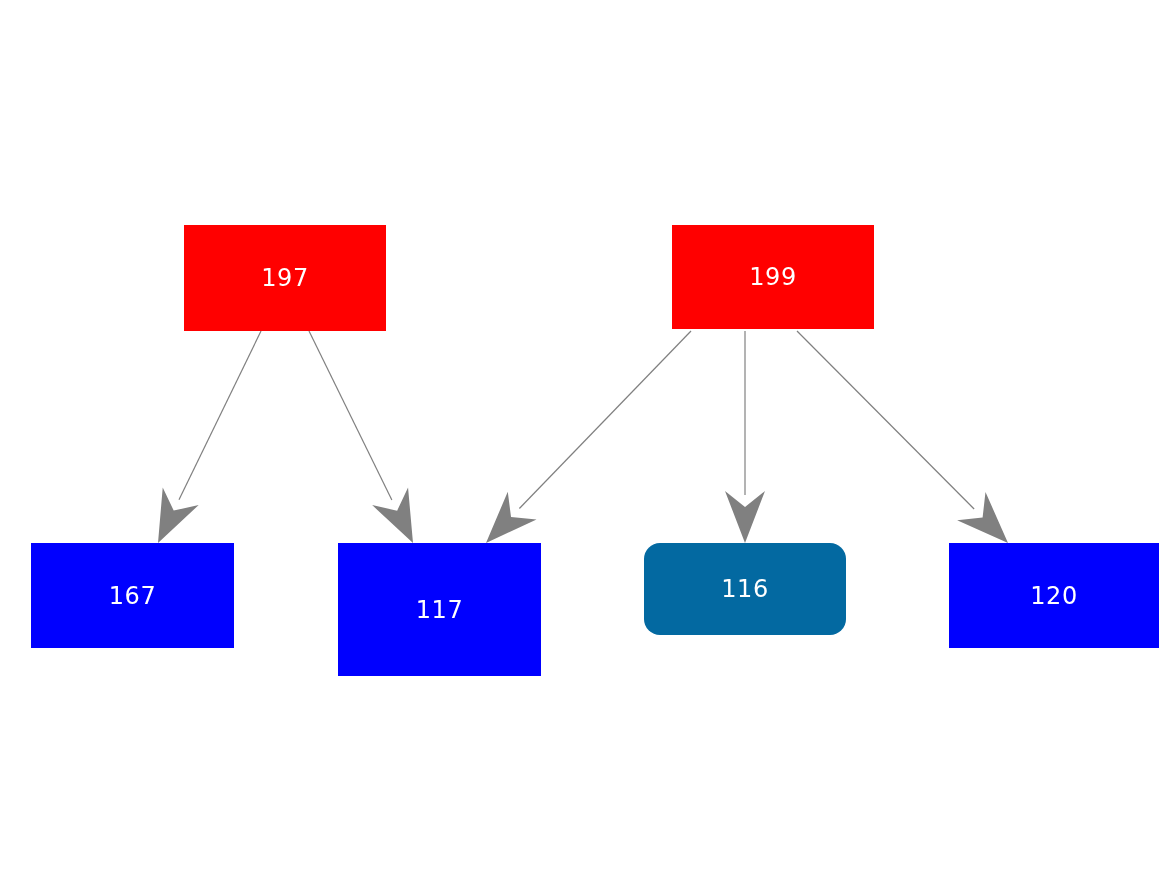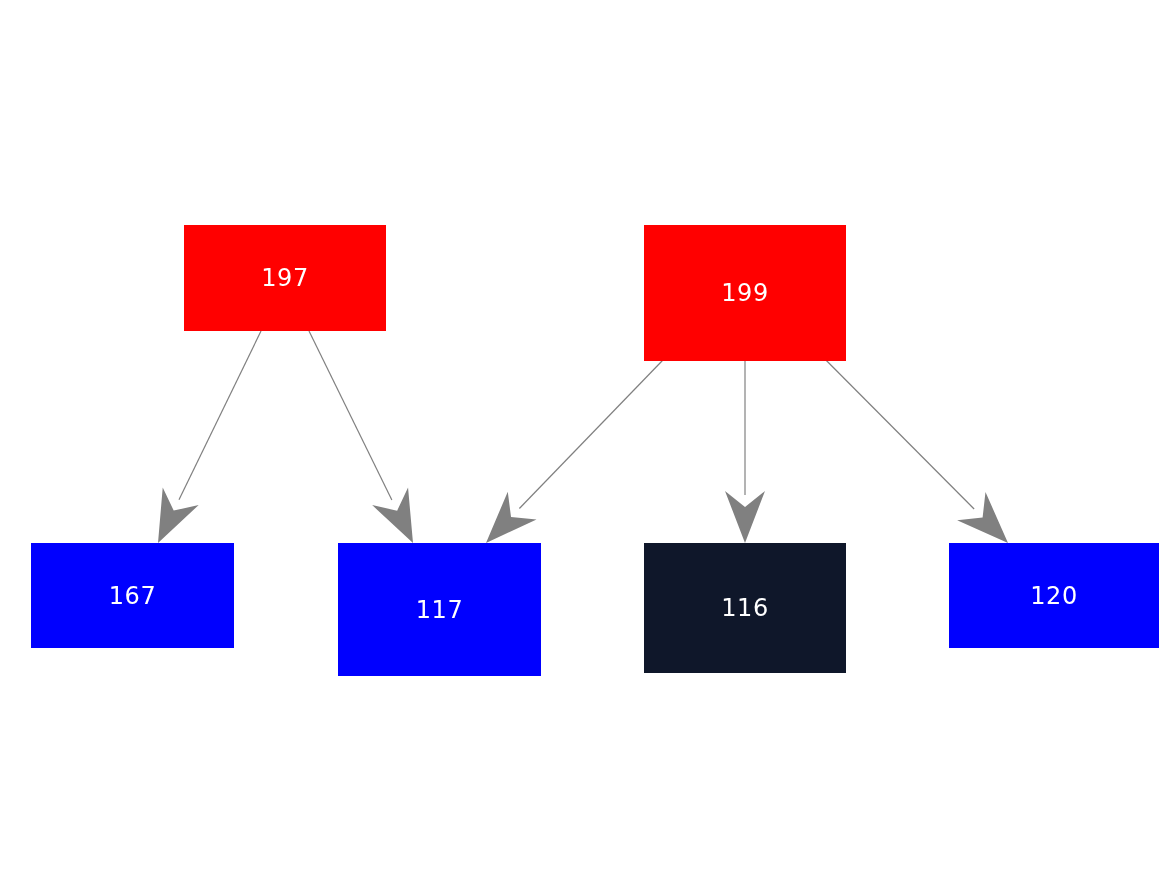--- a/index.html
+++ b/index.html
@@ -69,30 +69,30 @@
       <g>
         <line x1="789" y1="331" x2="966.1392081910307" y2="508.97873050473225" stroke="#808080" stroke-width="1.2"></line>
         <polygon points="1000.00,543.00 949.14,520.25 974.60,517.48 977.49,492.03" fill="#808080"></polygon>
       </g>
     </svg>
 
   <div id="node-layer">
       <div class="node" style="left: 176px; top: 225px; width: 202px; height: 106px; background: rgb(255, 0, 0);">
         <span class="node-label">197</span>
       </div>
-      <div class="node" style="left: 636px; top: 225px; width: 202px; height: 136px; background: rgb(255, 0, 0);">
+      <div class="node" style="left: 664px; top: 225px; width: 202px; height: 104px; background: rgb(255, 0, 0);">
         <span class="node-label">199</span>
       </div>
       <div class="node" style="left: 23px; top: 543px; width: 203px; height: 105px; background: rgb(0, 0, 255);">
         <span class="node-label">167</span>
       </div>
       <div class="node" style="left: 330px; top: 543px; width: 203px; height: 133px; background: rgb(0, 0, 255);">
         <span class="node-label">117</span>
       </div>
-      <div class="node" style="left: 636px; top: 543px; width: 202px; height: 130px; background: #0f172a;">
+      <div class="node" style="left: 636px; top: 543px; width: 202px; height: 92px; background: #0369a1; border-radius: 16px;">
         <span class="node-label">116</span>
       </div>
       <div class="node" style="left: 941px; top: 543px; width: 210px; height: 105px; background: rgb(0, 0, 255);">
         <span class="node-label">120</span>
       </div>
     </div>
 
 </div>
 
 </body></html>

